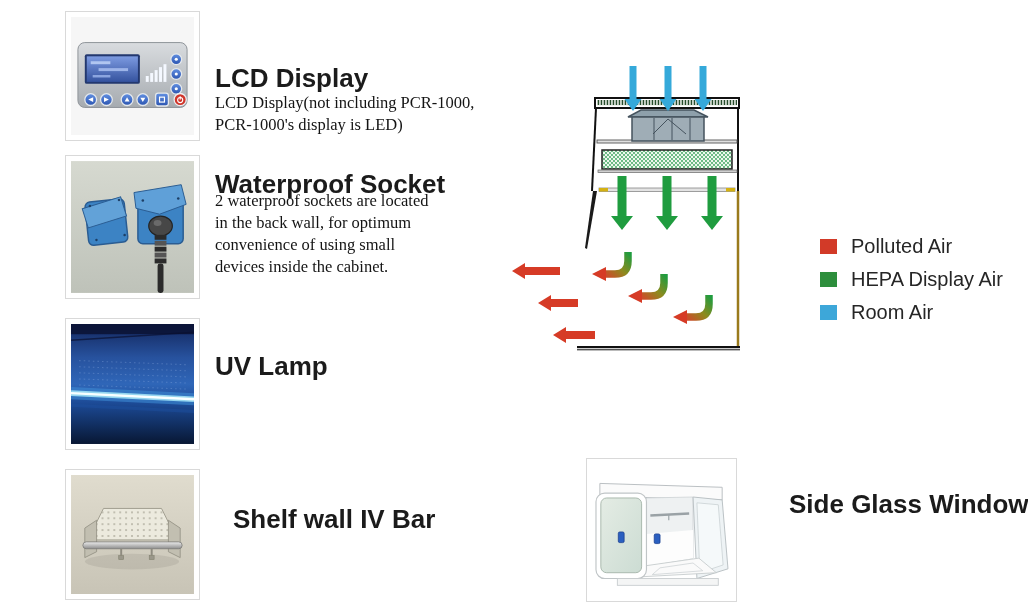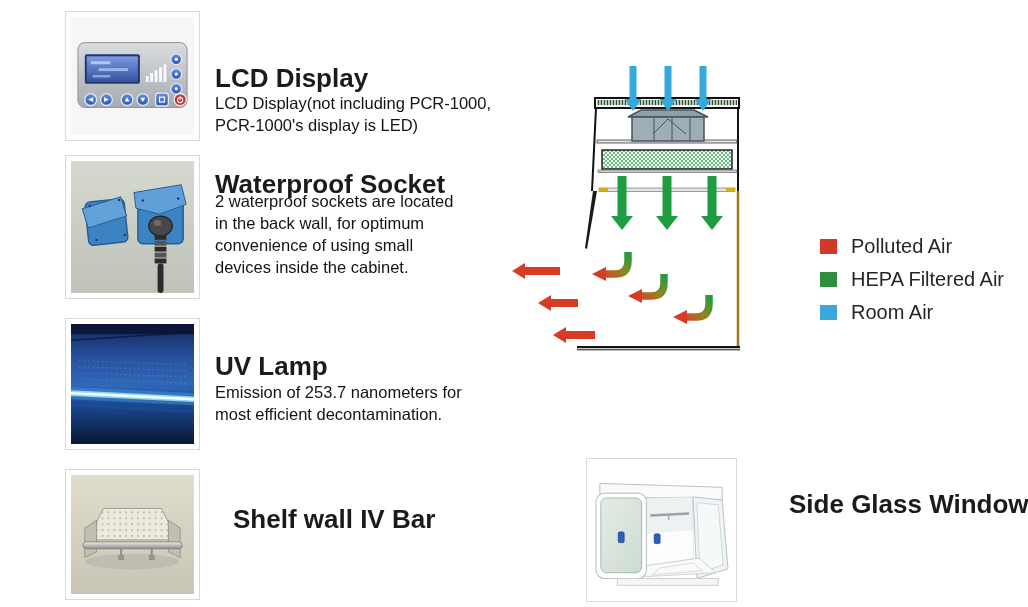--- a/index.html
+++ b/index.html
@@ -11,21 +11,21 @@
     position:absolute;background:#ffffff;border:1px solid #d9d9d9;
     box-sizing:border-box;padding:5px;margin:0;
   }
   .photo-box svg{display:block;width:100%;height:100%;}
   .feature-title{
     position:absolute;font-size:26px;line-height:28px;font-weight:700;
     color:#1b1b1b;margin:0;white-space:nowrap;
   }
   .feature-desc{
     position:absolute;font-size:16.5px;line-height:22px;font-weight:400;
-    color:#141414;margin:0;white-space:pre-line;
+    color:#141414;margin:0;white-space:pre-line;font-family:Liberation Serif, serif;
   }
   .legend{position:absolute;left:820px;top:238px;}
   .legend-row{display:flex;align-items:center;height:16px;margin-bottom:17px;}
   .legend-swatch{width:17px;height:15px;margin-right:14px;flex:0 0 auto;}
   .legend-label{font-size:20px;color:#262626;white-space:nowrap;}
   .diagram{position:absolute;left:495px;top:58px;width:265px;height:300px;}
 </style>
 </head>
 <body>
 
@@ -152,22 +152,20 @@
       </g>
       <g>
         <line x1="0" y1="68" x2="121" y2="74" stroke="#3f8fd8" stroke-width="12" opacity="0.55"></line>
         <line x1="0" y1="68" x2="121" y2="74" stroke="#9fe0f5" stroke-width="5.5" opacity="0.9"></line>
         <line x1="0" y1="68" x2="121" y2="74" stroke="#f7ffff" stroke-width="2.4"></line>
         <line x1="0" y1="80" x2="121" y2="86" stroke="#1d4f9e" stroke-width="3" opacity="0.5"></line>
       </g>
     </svg>
   </figure>
   <h2 class="feature-title" style="left:215px;top:352px;">UV Lamp</h2>
-  <p class="feature-desc" style="left:215px;top:381px;">Emission of 253.7 nanometers for
-most efficient decontamination.</p>
 
   <figure class="photo-box" style="left:65px;top:469px;width:135px;height:131px;">
     <svg viewBox="0 0 125 121">
       <defs>
         <linearGradient id="wall2" x1="0" y1="0" x2="0" y2="1">
           <stop offset="0" stop-color="#e0dcce"></stop>
             <stop offset="1" stop-color="#c8c4b6"></stop>
         </linearGradient>
         <linearGradient id="bar" x1="0" y1="0" x2="0" y2="1">
           <stop offset="0" stop-color="#ececec"></stop>
@@ -276,21 +274,21 @@
     </g>
   </svg>
 
   <div class="legend">
     <div class="legend-row">
       <span class="legend-swatch" style="background: rgb(210, 58, 40);"></span>
       <span class="legend-label">Polluted Air</span>
     </div>
     <div class="legend-row">
       <span class="legend-swatch" style="background: rgb(45, 142, 60);"></span>
-      <span class="legend-label">HEPA Filtered Air</span>
+      <span class="legend-label">HEPA Display Air</span>
     </div>
     <div class="legend-row">
       <span class="legend-swatch" style="background: rgb(61, 167, 217);"></span>
       <span class="legend-label">Room Air</span>
     </div>
   </div>
 
   <figure class="photo-box" style="left:586px;top:458px;width:151px;height:144px;">
     <svg viewBox="0 0 143 136">
       <defs>

